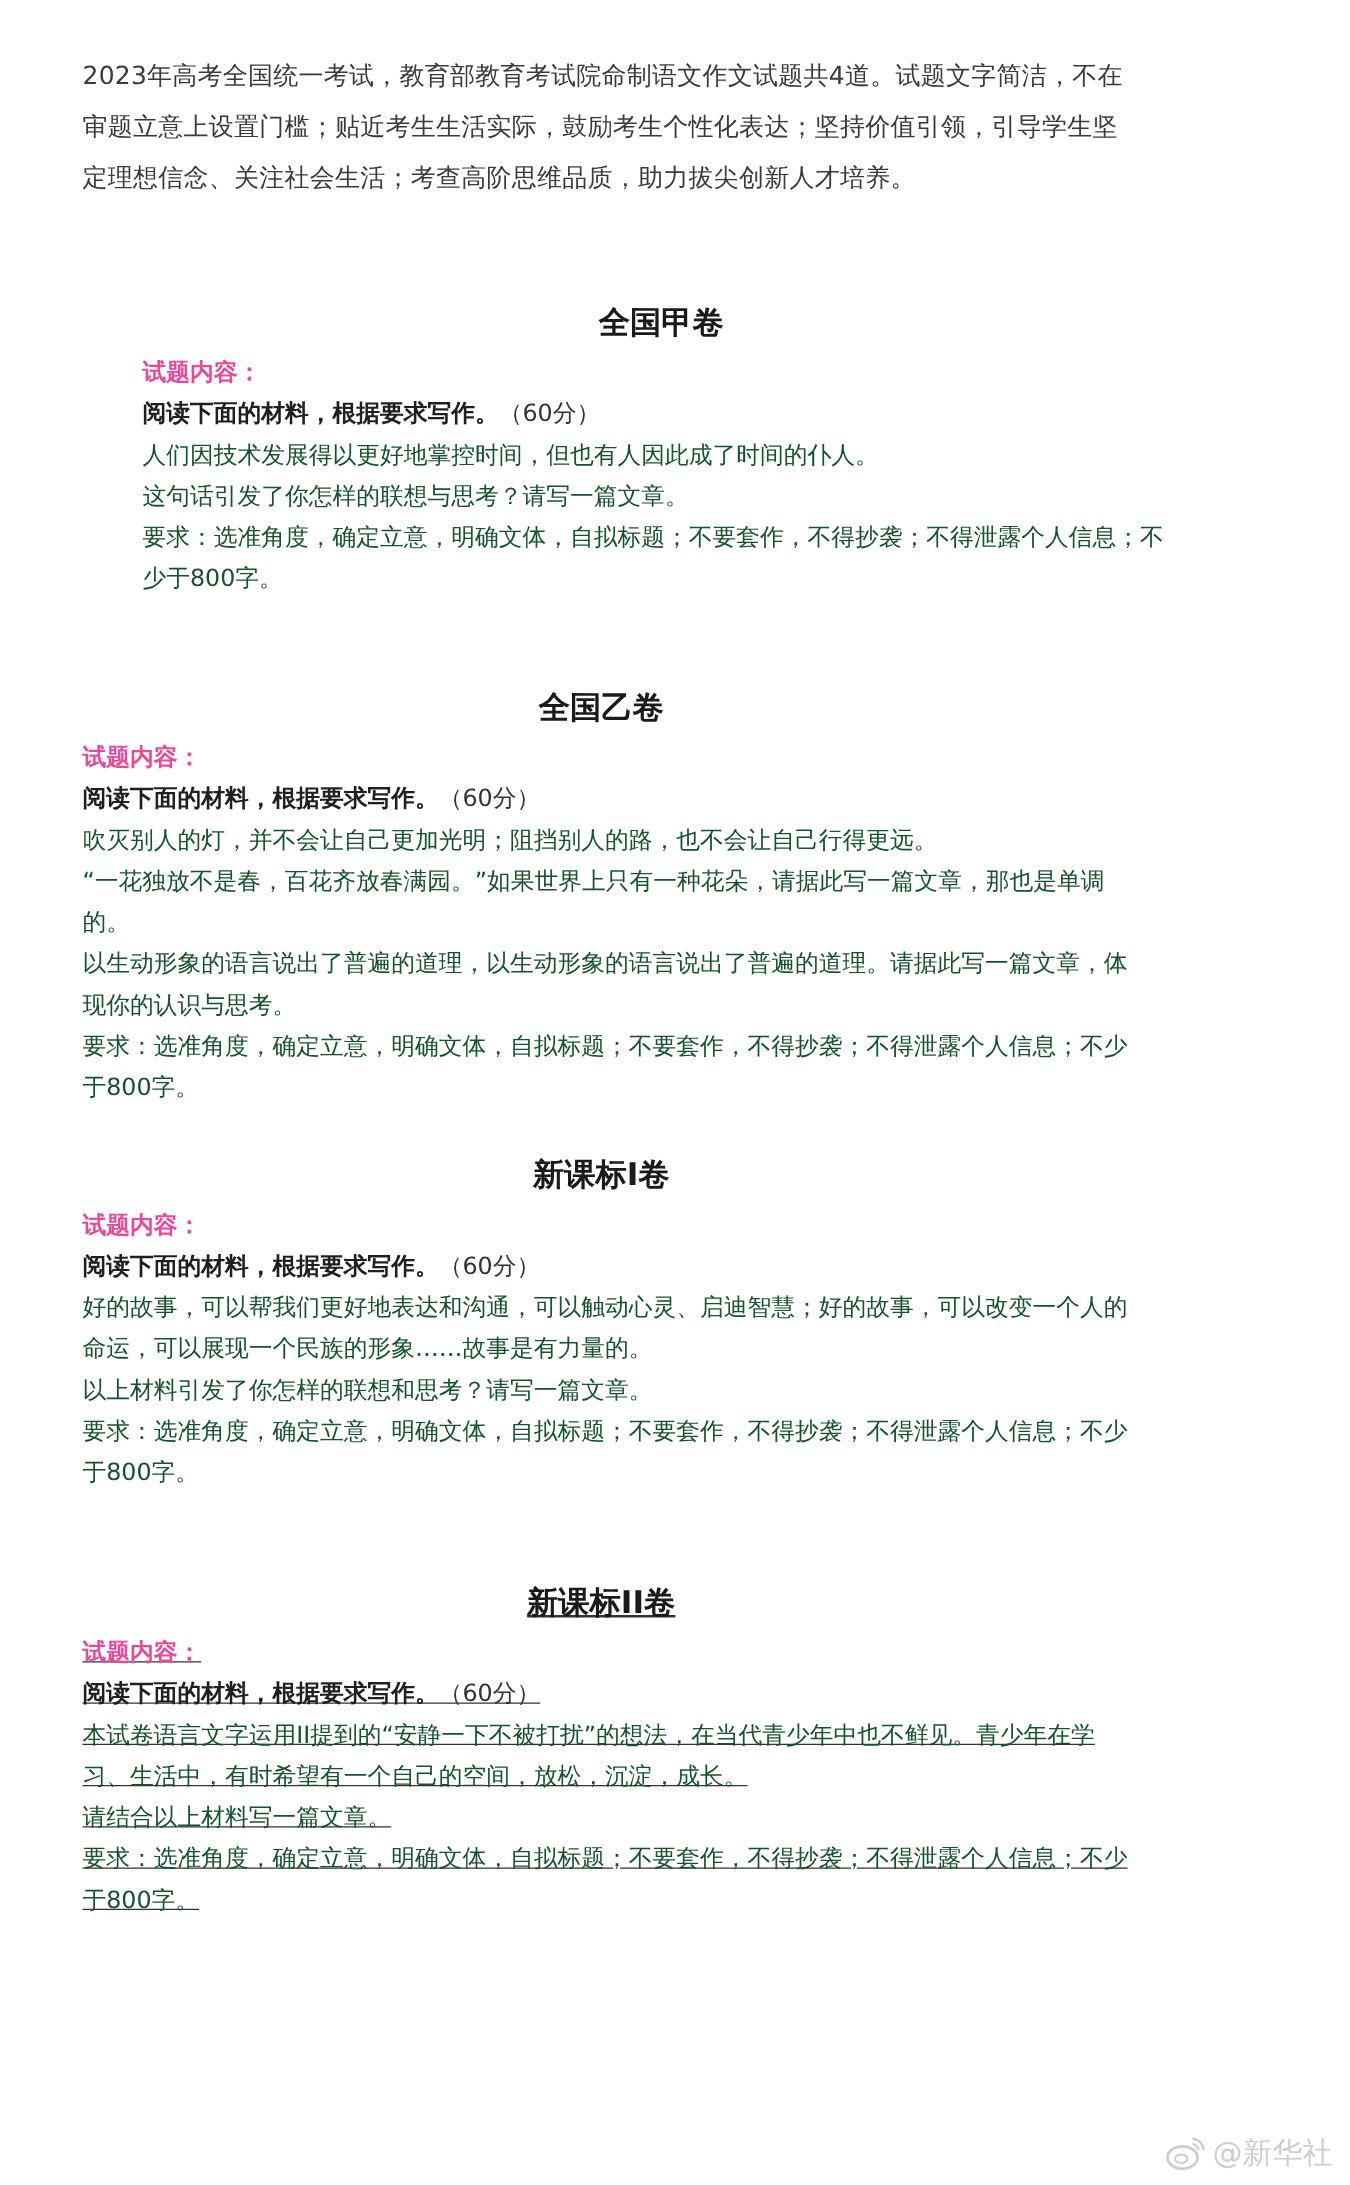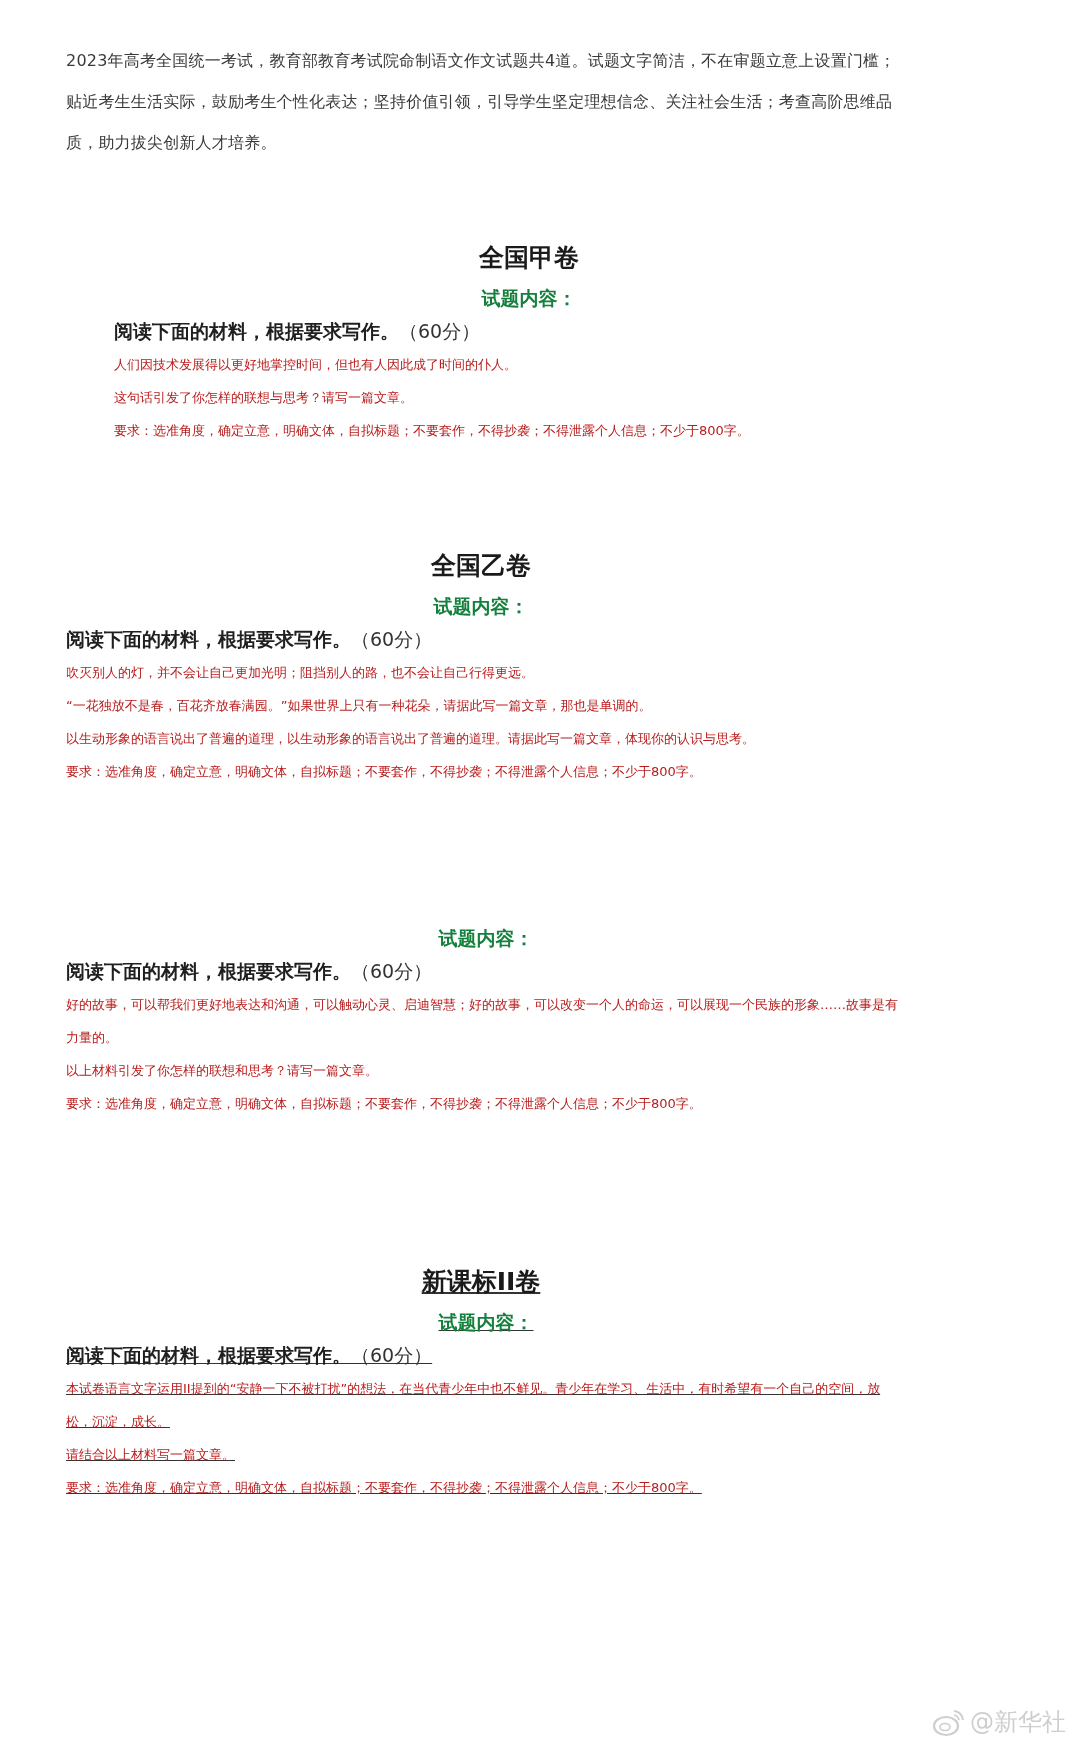--- a/index.html
+++ b/index.html
@@ -15,21 +15,21 @@
       font-family: "DejaVu Sans", "Liberation Sans", sans-serif;
       color: #333333;
     }
     .page {
       position: absolute;
       left: 66px;
       top: 40px;
       width: 840px;
     }
     .intro {
-      font-size: 16px;
+      font-size: 20px;
       line-height: 41px;
       color: #3a3a3a;
       margin: 0;
       letter-spacing: 0.2px;
     }
     .section {
       position: relative;
     }
     .section-title {
       text-align: center;
@@ -37,39 +37,38 @@
       font-size: 25px;
       color: #1a1a1a;
       margin: 0;
       line-height: 36px;
       width: 830px;
     }
     .label {
       font-weight: bold;
       font-size: 19px;
       line-height: 33px;
-      color: #15803d;
+      color: #ec4899;
       margin: 0;
-      text-align: center;
     }
     .instruction {
       font-weight: bold;
       font-size: 19px;
       line-height: 33px;
       color: #1f1f1f;
       margin: 0;
     }
     .instruction .score {
       font-weight: normal;
       color: #333333;
     }
     .body-line {
-      font-size: 13px;
+      font-size: 19px;
       line-height: 33px;
-      color: #b91c1c;
+      color: #14532d;
       margin: 0;
     }
     #sec-1 { position: absolute; top: 200px; left: 0; margin-left: 48px; }
     #sec-2 { position: absolute; top: 508px; left: 0; }
     #sec-3 { position: absolute; top: 882px; left: 0; }
     #sec-4 { position: absolute; top: 1224px; left: 0; text-decoration: underline; }
     .section .section-title { margin-bottom: 6px; }
     .watermark {
       position: absolute;
       right: 14px;
@@ -105,20 +104,21 @@
     <h2 class="section-title">全国乙卷</h2>
     <p class="label">试题内容：</p>
     <p class="instruction"><span>阅读下面的材料，根据要求写作。</span><span class="score">（60分）</span></p>
     <p class="body-line">吹灭别人的灯，并不会让自己更加光明；阻挡别人的路，也不会让自己行得更远。</p>
     <p class="body-line">“一花独放不是春，百花齐放春满园。”如果世界上只有一种花朵，请据此写一篇文章，那也是单调的。</p>
     <p class="body-line">以生动形象的语言说出了普遍的道理，以生动形象的语言说出了普遍的道理。请据此写一篇文章，体现你的认识与思考。</p>
     <p class="body-line">要求：选准角度，确定立意，明确文体，自拟标题；不要套作，不得抄袭；不得泄露个人信息；不少于800字。</p>
   </div>
 
   <div class="section" id="sec-3">
+    <h2 class="section-title">新课标I卷</h2>
     <p class="label">试题内容：</p>
     <p class="instruction"><span>阅读下面的材料，根据要求写作。</span><span class="score">（60分）</span></p>
     <p class="body-line">好的故事，可以帮我们更好地表达和沟通，可以触动心灵、启迪智慧；好的故事，可以改变一个人的命运，可以展现一个民族的形象……故事是有力量的。</p>
     <p class="body-line">以上材料引发了你怎样的联想和思考？请写一篇文章。</p>
     <p class="body-line">要求：选准角度，确定立意，明确文体，自拟标题；不要套作，不得抄袭；不得泄露个人信息；不少于800字。</p>
   </div>
 
   <div class="section" id="sec-4">
     <h2 class="section-title">新课标II卷</h2>
     <p class="label">试题内容：</p>

